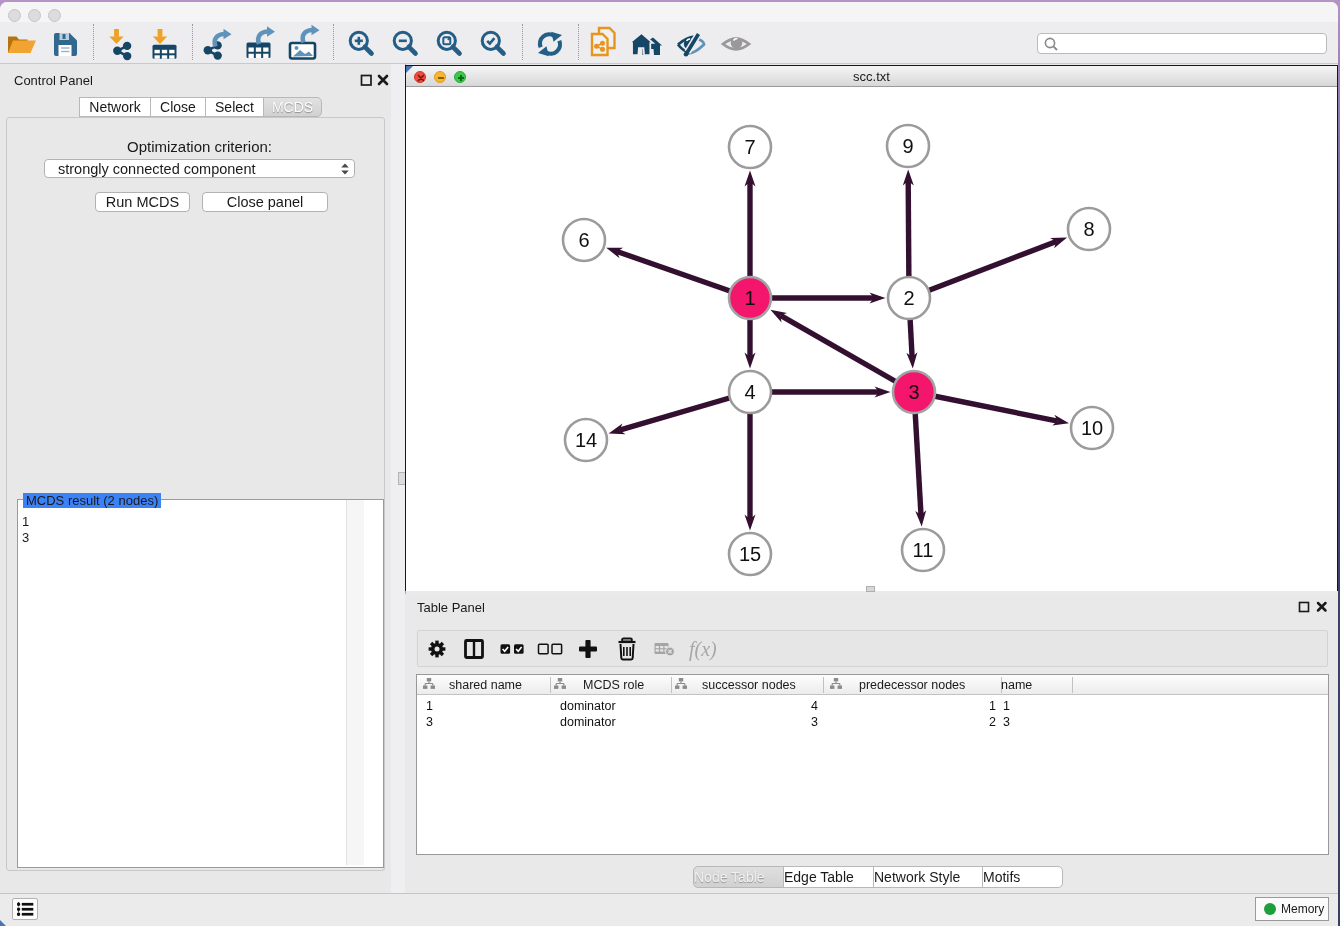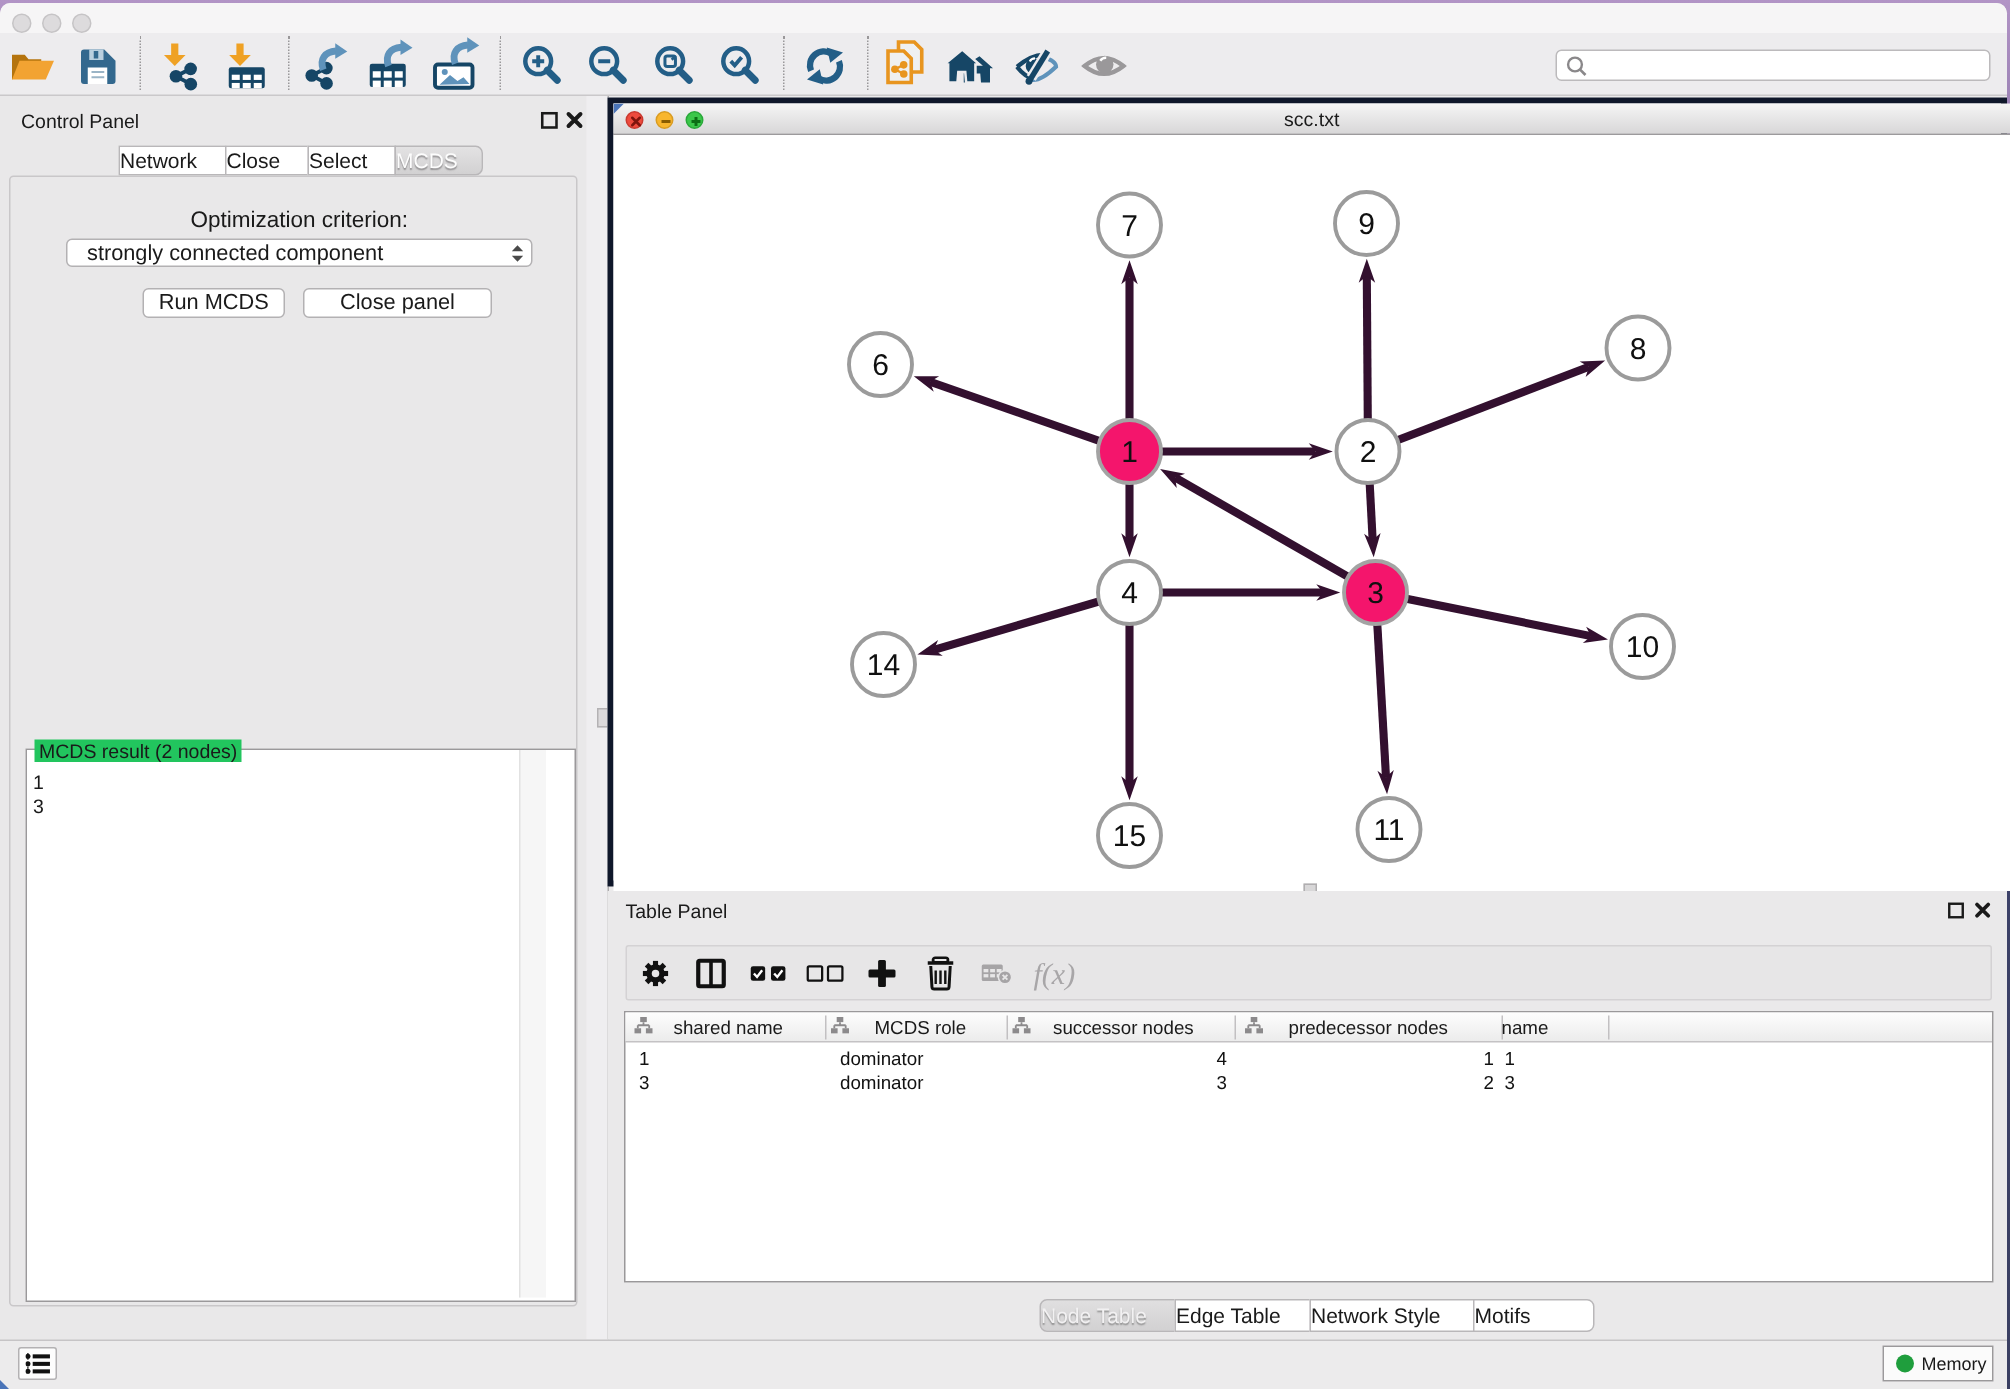--- a/index.html
+++ b/index.html
@@ -6,32 +6,32 @@
 #win{position:absolute;left:0;top:2px;width:1338px;height:924px;background:#ebeaeb;border-radius:7px 7px 0 0;overflow:hidden}
 #titlebar{position:absolute;left:0;top:2px;width:1338px;height:20px;background:#f6f5f6;border-bottom:1px solid #d7d5d7;border-radius:7px 7px 0 0}
 .tl{position:absolute;top:7px;width:11px;height:11px;border-radius:50%;background:#dddbdd;border:1px solid #c6c4c6}
 #titletext{position:absolute;top:3px;left:0;width:1338px;text-align:center;color:#b2b0b2;font-size:14px}
 #toolbar{position:absolute;left:0;top:22px;width:1338px;height:41px;background:#edecee;border-bottom:1px solid #cac8ca}
 .tsep{position:absolute;top:2px;height:36px;width:0;border-left:1px dotted #9a989a}
 #searchbox{position:absolute;left:1037px;top:11px;width:288px;height:19px;background:#fff;border:1px solid #bcbabc;border-radius:4px}
 #leftpanel{position:absolute;left:0;top:64px;width:391px;height:829px;background:#e9e8e9}
 #divider{position:absolute;left:391px;top:64px;width:14px;height:829px;background:#efeef0;border-right:1px solid #aeacae}
 #cptitle{position:absolute;left:14px;top:73px;font-size:13px;color:#1a1a1a}
-.tab{position:absolute;top:97px;height:20px;background:#fff;border:1px solid #b9b7b9;box-sizing:border-box;text-align:left;line-height:19px;font-size:14px}
+.tab{position:absolute;top:97px;height:20px;background:#fff;border:1px solid #b9b7b9;box-sizing:border-box;text-align:center;line-height:19px;font-size:14px}
 #tabcontent{position:absolute;left:6px;top:117px;width:379px;height:754px;background:#e9e8e9;border:1px solid #c9c7c9;border-radius:3px;box-sizing:border-box}
 #optlabel{position:absolute;left:8px;top:138px;width:383px;text-align:center;font-size:15px}
 #dropdown{position:absolute;left:44px;top:159px;width:311px;height:19px;background:#fff;border:1px solid #b3b1b3;border-radius:4px;box-sizing:border-box}
 .btn{position:absolute;top:192px;height:20px;background:#fff;border:1px solid #b3b1b3;border-radius:4px;box-sizing:border-box;text-align:center;line-height:19px;font-size:14.5px}
 #fieldset{position:absolute;left:17px;top:499px;width:365px;height:367px;background:#fff;border:1px solid #9b999b}
-#fieldlegend{position:absolute;left:23px;top:493px;background:#22c55e;padding:0 3px;font-size:13px}
+#fieldlegend{position:absolute;left:23px;top:493px;background:#3b82f6;padding:0 3px;font-size:13px}
 #fieldscroll{position:absolute;left:346px;top:500px;width:17px;height:365px;background:#f6f6f6;border-left:1px solid #e2e2e2}
 #statusbar{position:absolute;left:0;top:893px;width:1338px;height:33px;background:#ecebec;border-top:1px solid #c6c4c6}
 #listbtn{position:absolute;left:12px;top:898px;width:26px;height:22px;background:#fdfdfd;border:1px solid #b3b1b3;border-radius:2px;box-sizing:border-box}
 #membtn{position:absolute;left:1255px;top:897px;width:74px;height:24px;background:#fbfbfb;border:1px solid #9b999b;box-sizing:border-box;font-size:12px}
-#netwin{position:absolute;left:405px;top:65px;width:933px;height:526px;border:4px solid #0f172a;box-sizing:border-box;background:#fff}
+#netwin{position:absolute;left:405px;top:65px;width:933px;height:526px;border:1px solid #0f172a;box-sizing:border-box;background:#fff}
 #nettitle{position:absolute;left:0;top:0;width:931px;height:21px;background:linear-gradient(#f5f5f5,#d8d7d8);border-bottom:1px solid #9c9a9c;box-sizing:border-box}
 .tl2{position:absolute;top:4.5px;width:12px;height:12px;border-radius:50%;box-sizing:border-box}
 #netcanvas{position:absolute;left:0;top:21px;width:931px;height:504px;background:#fff}
 #tablepanel{position:absolute;left:405px;top:594px;width:933px;height:299px;background:#eae9ea}
 #tptitle{position:absolute;left:417px;top:600px;font-size:13px}
 #tptoolbar{position:absolute;left:417px;top:630px;width:911px;height:37px;background:#e7e6e7;border:1px solid #d4d2d4;border-radius:2px;box-sizing:border-box}
 #tbl{position:absolute;left:416px;top:674px;width:913px;height:181px;background:#fff;border:1px solid #9a989a;box-sizing:border-box}
 #tblhead{position:absolute;left:0;top:0;width:911px;height:20px;background:linear-gradient(#fdfdfd,#ececec);border-bottom:1px solid #c4c2c4;box-sizing:border-box}
 .hsep{position:absolute;top:2px;height:16px;width:0;border-left:1px solid #c2c0c2}
 .hcell{position:absolute;top:3px;font-size:12.5px;color:#1a1a1a}

